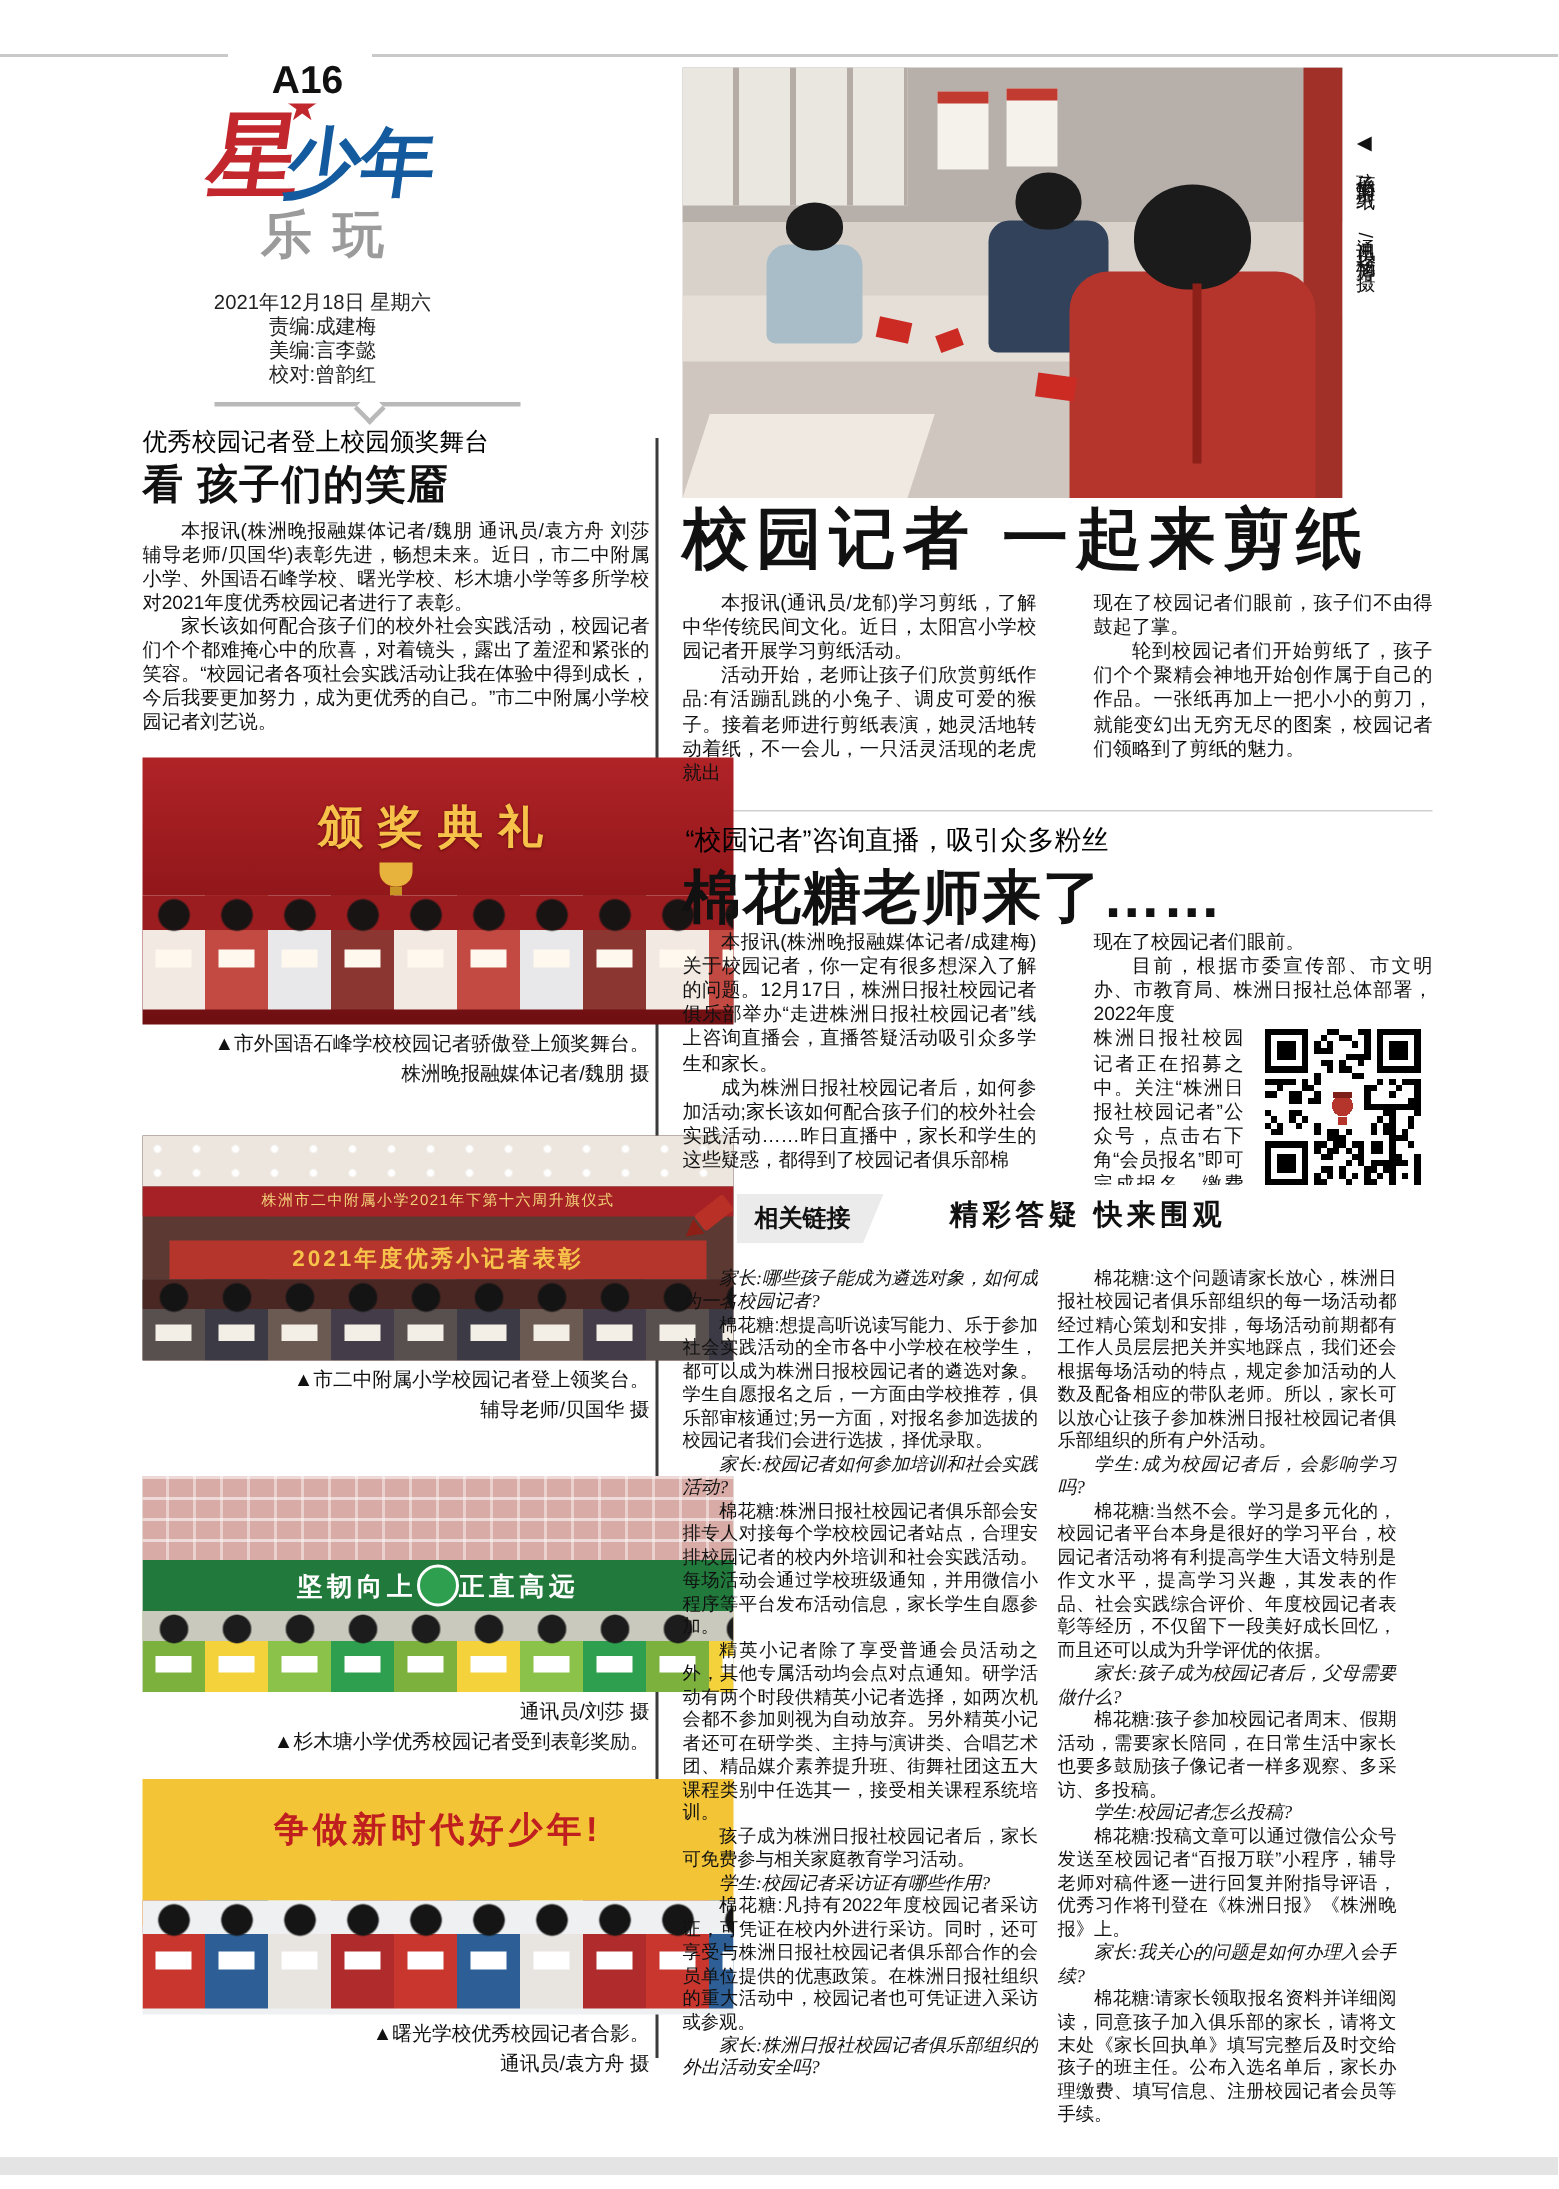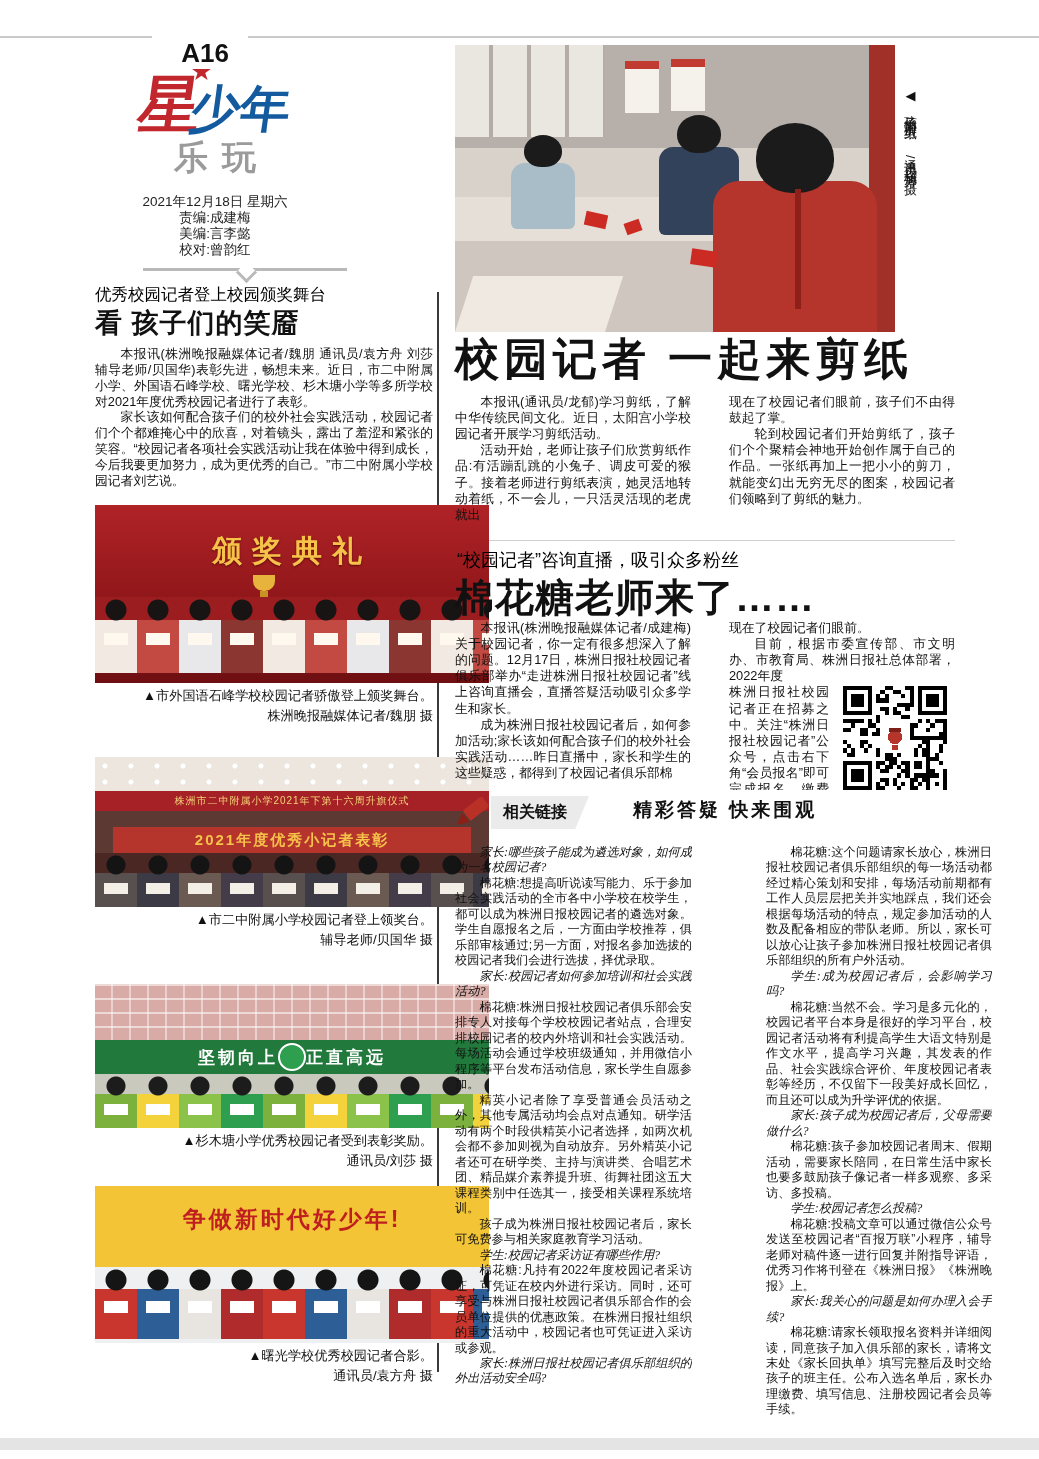--- a/index.html
+++ b/index.html
@@ -140,21 +140,21 @@
   .pbody{position:absolute;top:8px;left:9px;width:24px;height:13px;background:#b93026;border-radius:2px;transform:rotate(-38deg);}
   .ptip{position:absolute;left:1px;top:21px;width:0;height:0;border-top:6px solid transparent;
         border-bottom:6px solid transparent;border-right:11px solid #8d1f16;transform:rotate(-38deg);}
   .rel-label{position:absolute;left:36px;top:4px;background:#ebebeb;padding:6px 22px 6px 12px;
         font-size:16px;font-weight:800;clip-path:polygon(0 0,100% 0,86% 100%,0 100%);}
   .rel-title{position:absolute;left:178px;top:5px;font-size:19px;font-weight:800;letter-spacing:3px;}
 
   
   .qacol{position:absolute;top:845px;height:590px;overflow:hidden;font-size:12.2px;line-height:1.27;}
   .qa1{left:455px;width:237px;}
-  .qa2{left:766px;width:226px;}
+  .qa2{left:705px;width:226px;}
   .qacol p.q{font-family:"Liberation Serif","DejaVu Serif",serif;font-style:italic;}
 </style>
 </head>
 <body>
 
 <div class="page">
 
   <div class="topline tl-l"></div>
   <div class="topline tl-r"></div>
   <div class="bottomband"></div>
@@ -214,22 +214,22 @@
   <figure class="photo p3">
     <div class="p3-buildings"></div>
     <div class="p3-band">
       <span>坚韧向上</span>
       <span class="p3-logo"></span>
       <span>正直高远</span>
     </div>
     <div class="crowd c3"></div>
   </figure>
   <div class="cap cap3">
+    <div>通讯员/刘莎 摄</div>
     <div>▲杉木塘小学优秀校园记者受到表彰奖励。</div>
-    <div>通讯员/刘莎 摄</div>
   </div>
 
   <figure class="photo p4">
     <div class="p4-title">争做新时代好少年!</div>
     <div class="crowd c4"></div>
   </figure>
   <div class="cap cap4">
     <div>▲曙光学校优秀校园记者合影。</div>
     <div>通讯员/袁方舟 摄</div>
   </div>

